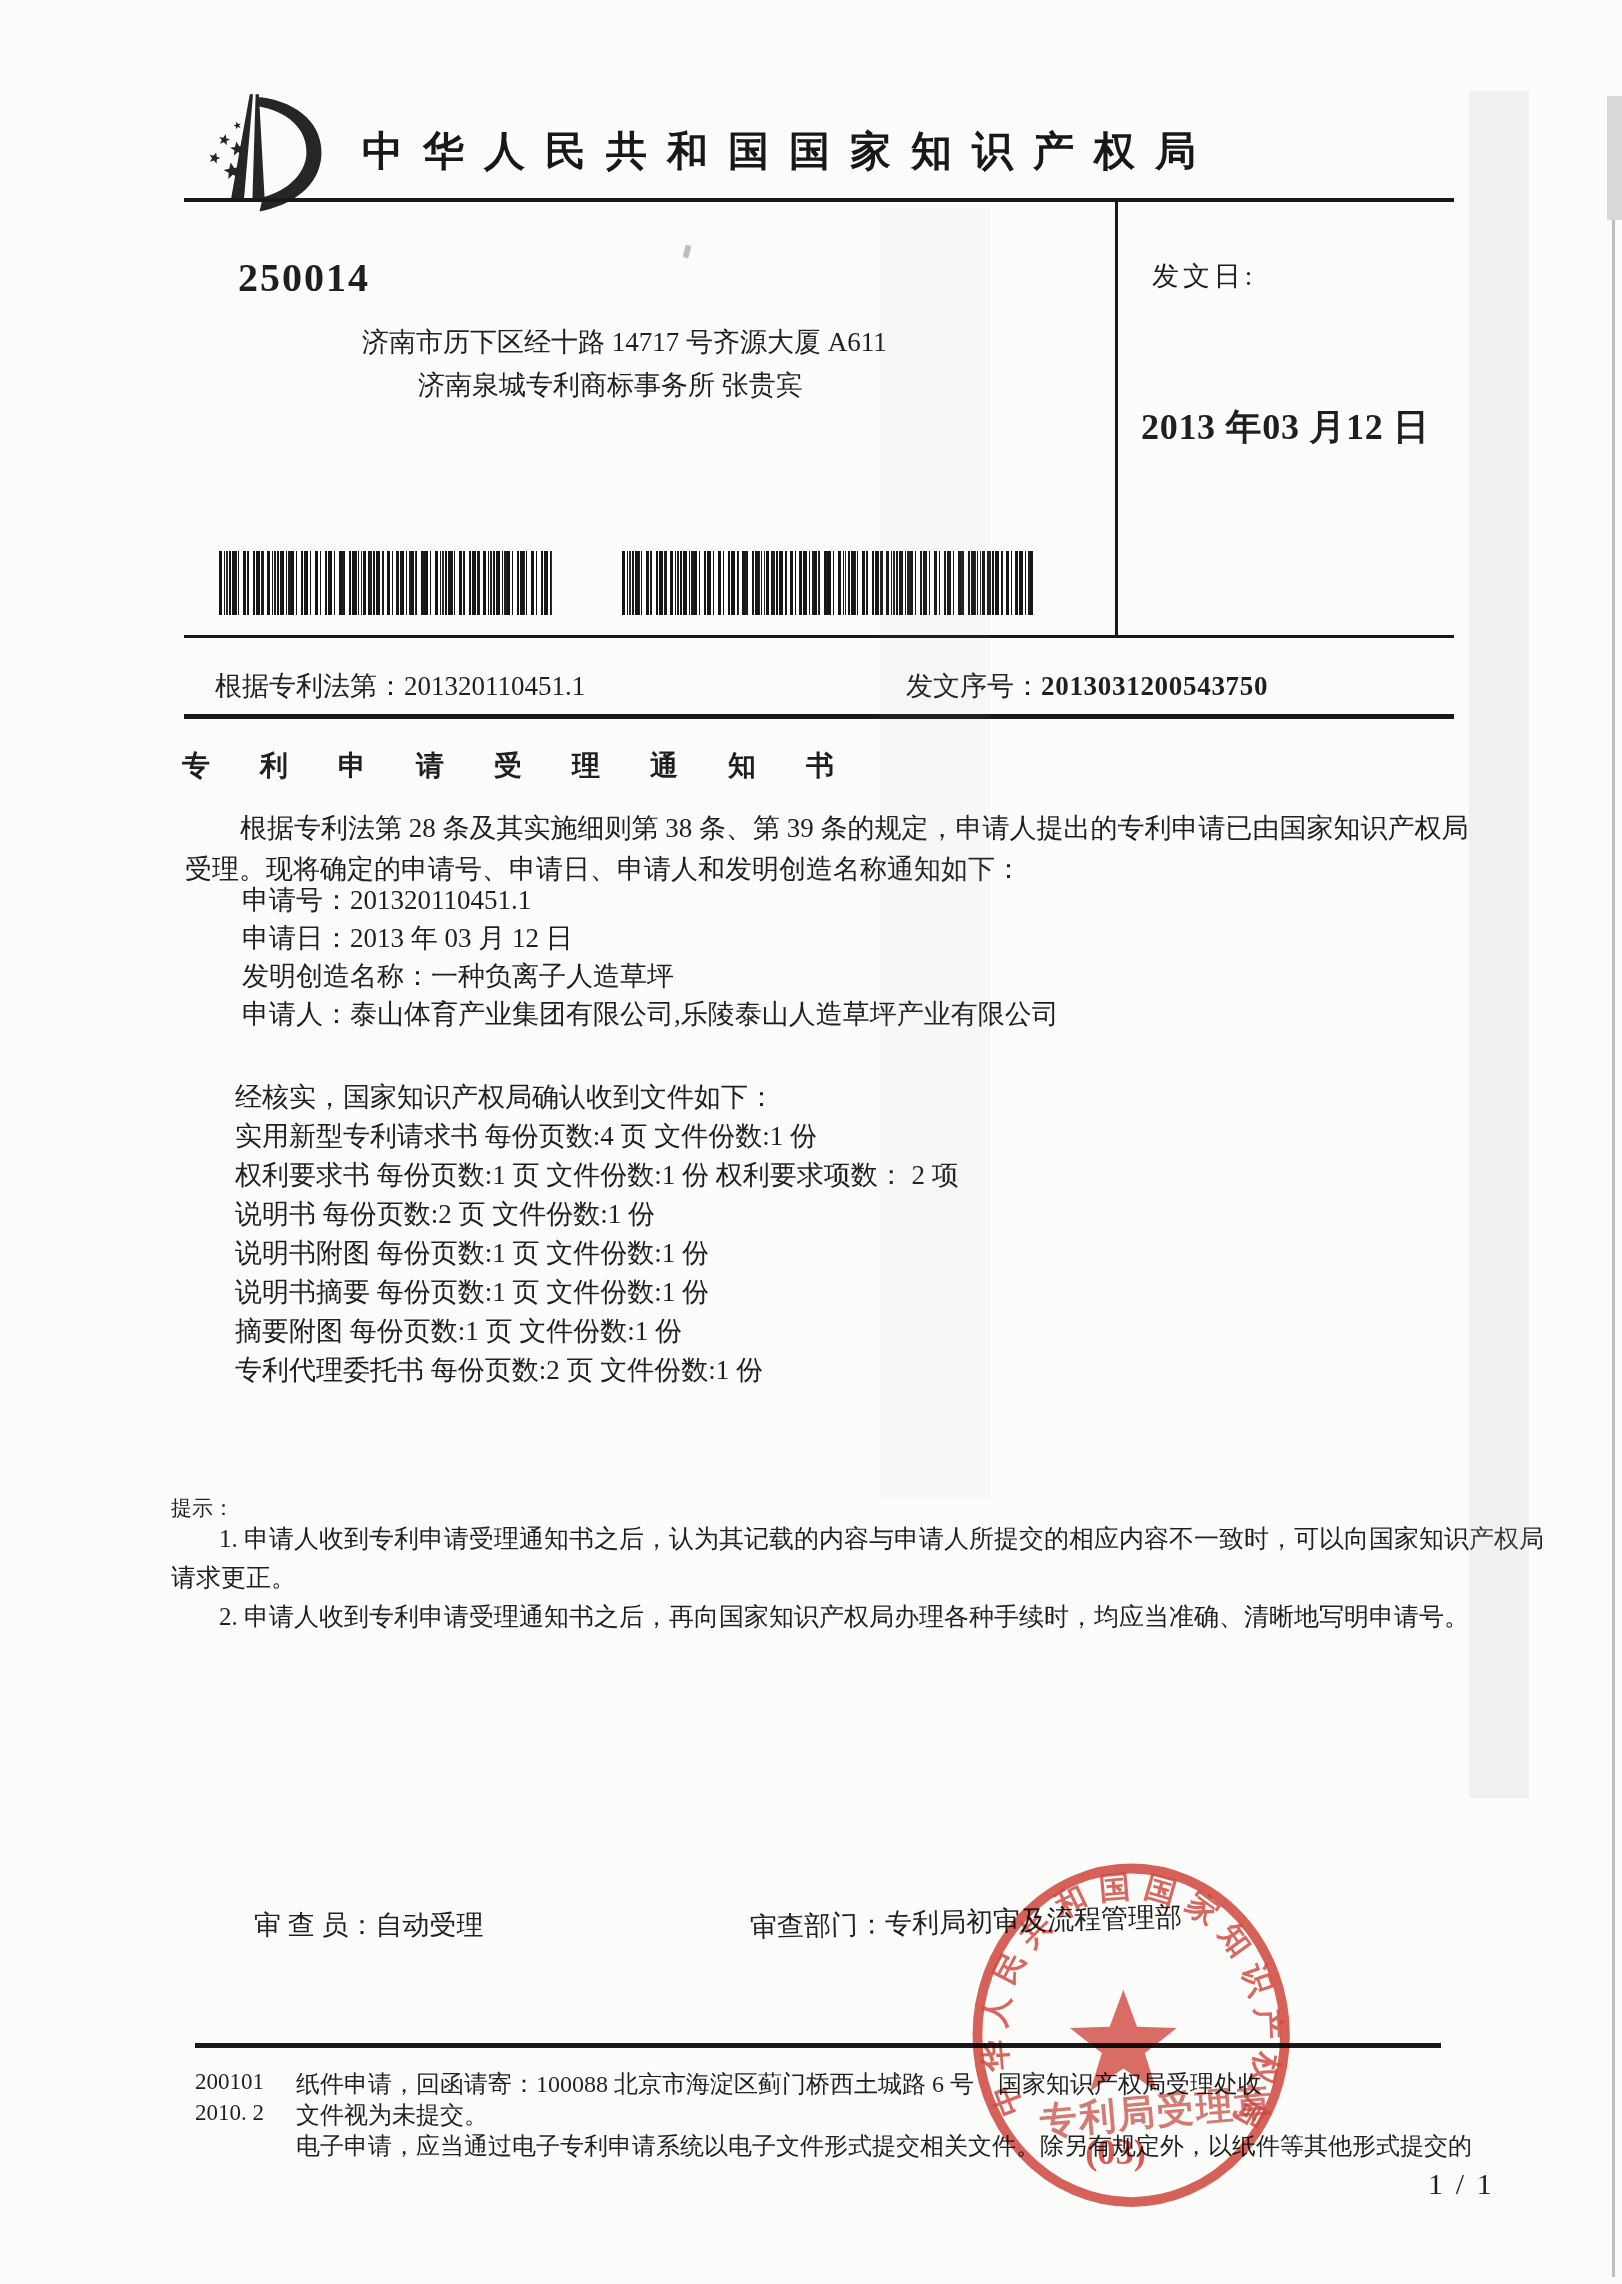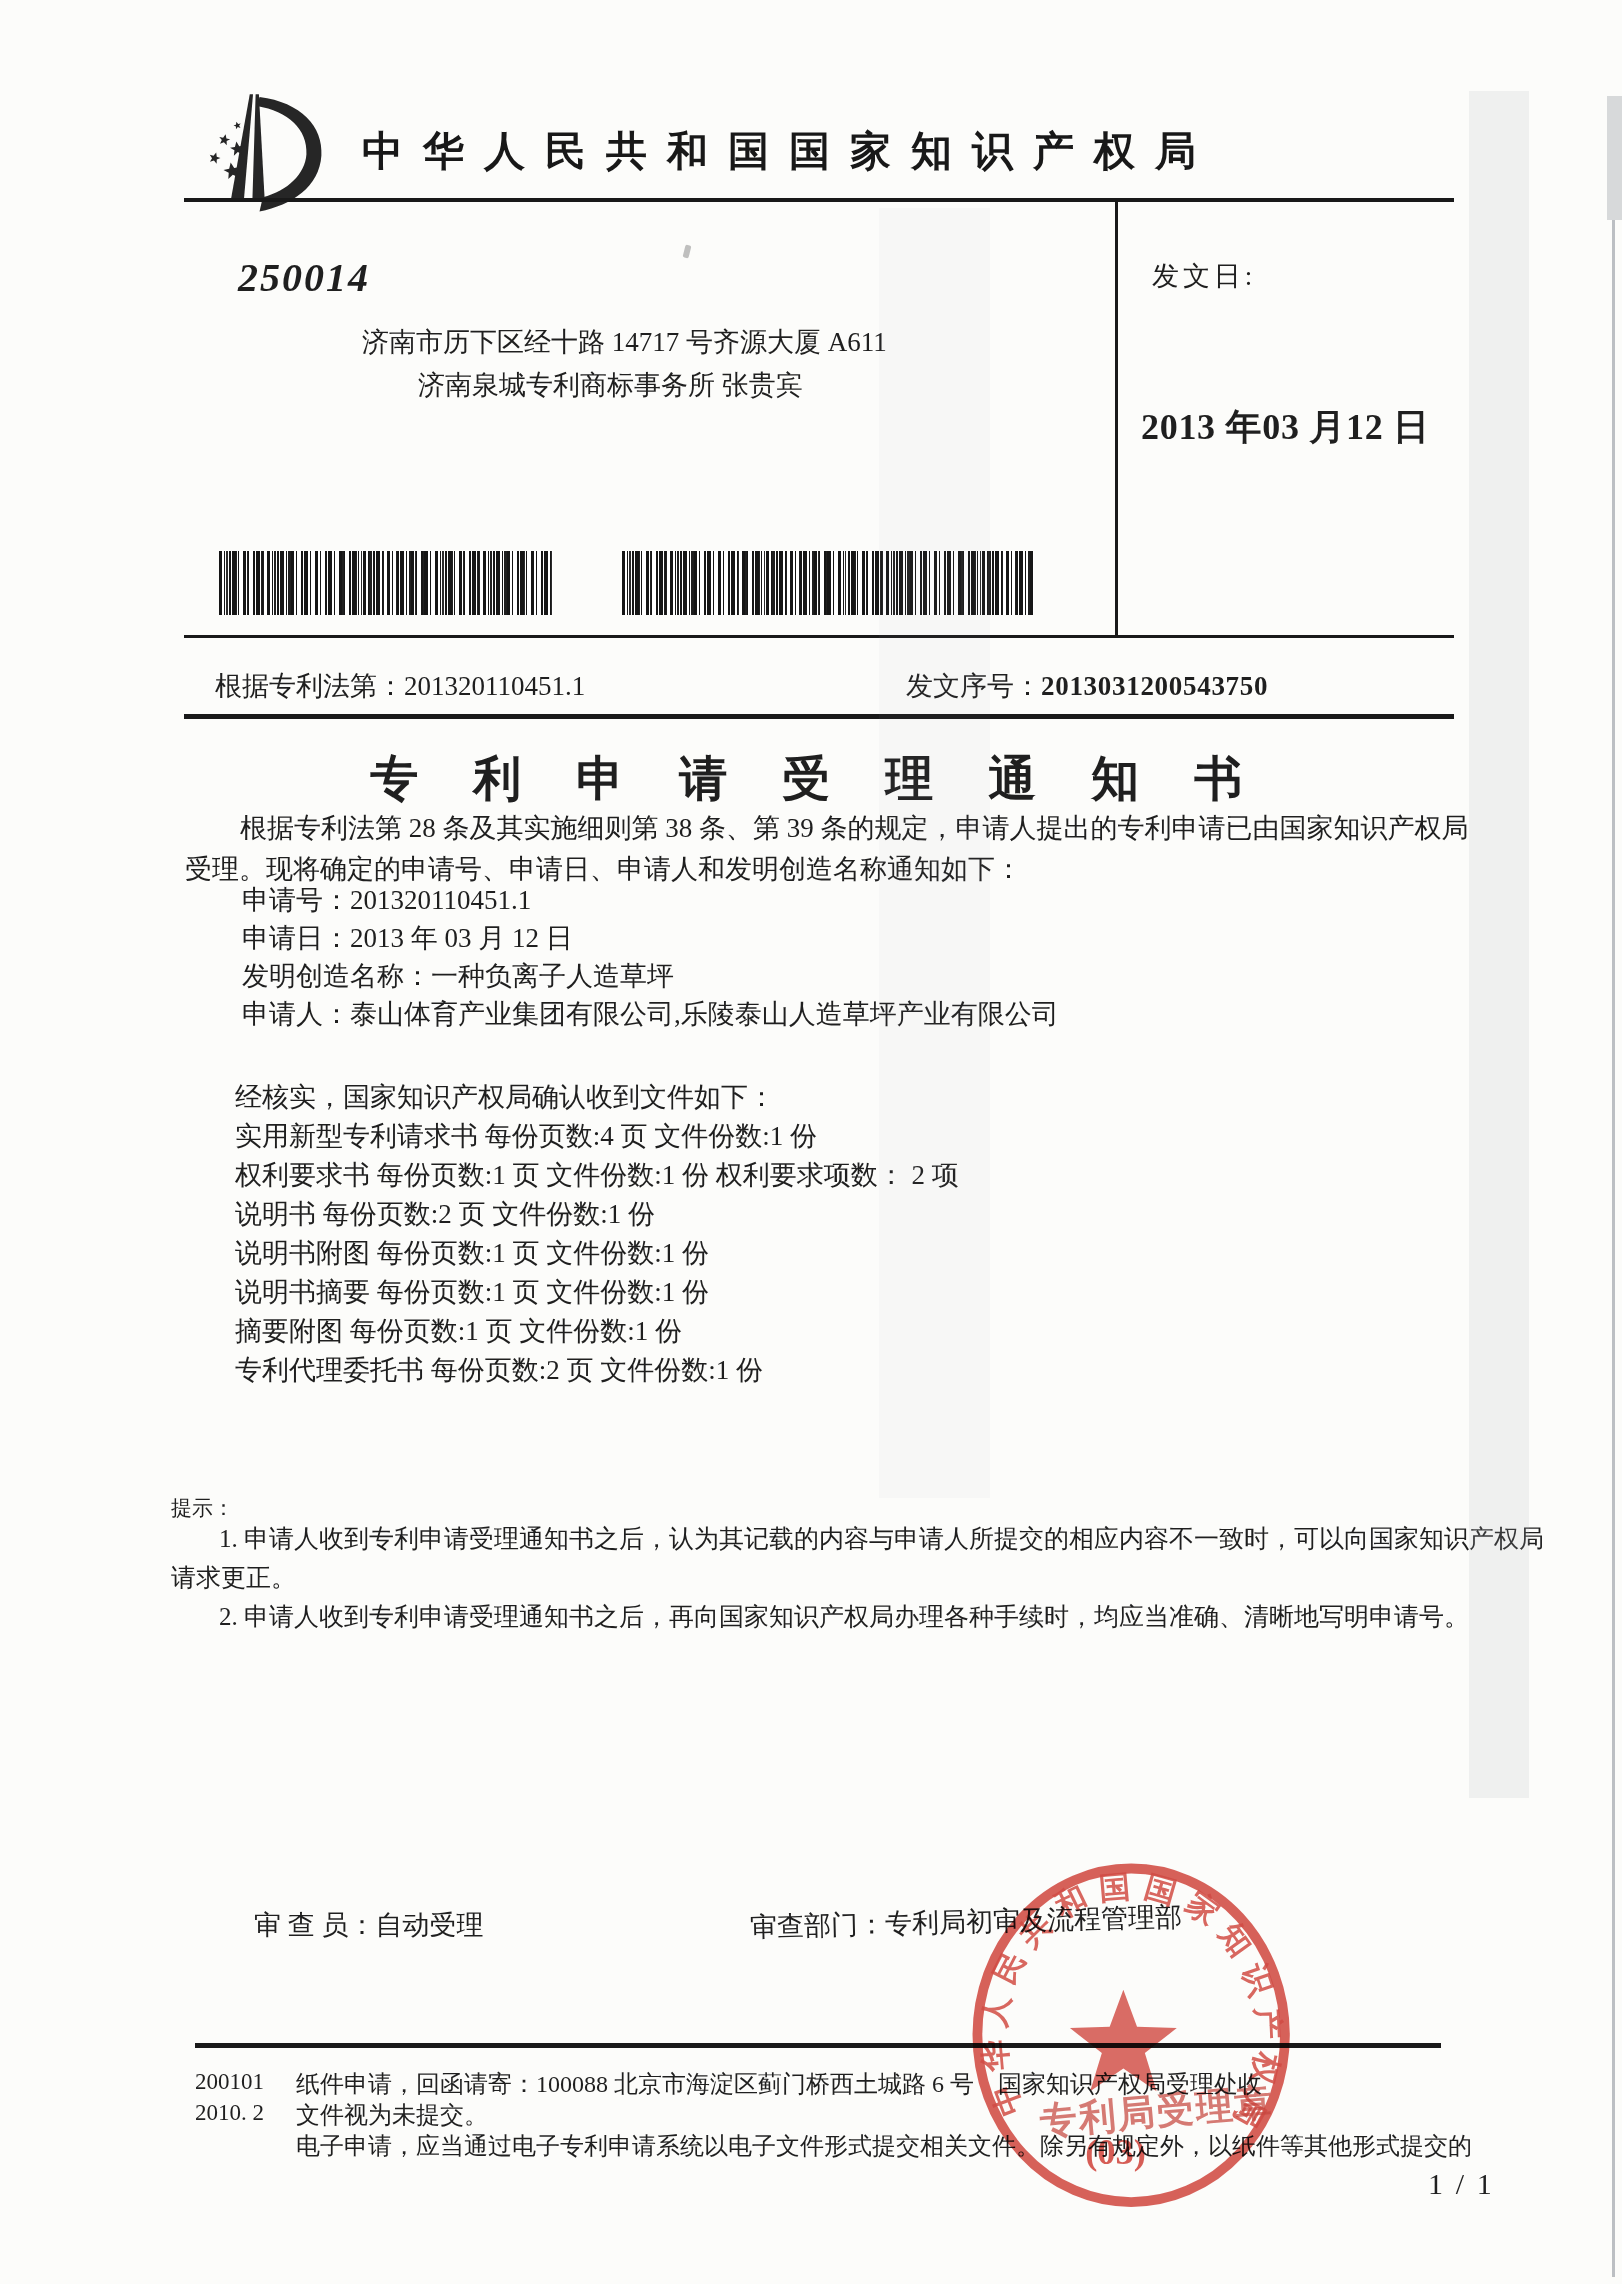--- a/index.html
+++ b/index.html
@@ -9,42 +9,42 @@
     overflow:hidden;
   }
   .abs{position:absolute; white-space:nowrap;}
   
   .agency-title{left:362px; top:124px; font-size:41px; font-weight:bold; letter-spacing:20px; color:#181818;}
   .logo-box{left:184px; top:89px; width:140px; height:150px;}
   .rule{background:#191919;}
   .rule-header{left:184px; top:198px; width:1270px; height:3.9px;}
   .v-divider{left:1115px; top:202px; width:3.3px; height:435px; background:#191919;}
   
-  .postal{left:238px; top:254px; font-size:40px; font-weight:bold; letter-spacing:2px;font-style:italic;}
+  .postal{left:238px; top:254px; font-size:40px; font-weight:bold; letter-spacing:2px;}
   .addr1{left:362px; top:324px; font-size:27px;}
   .addr2{left:418px; top:367px; font-size:27px;}
   
   .dispatch-label{left:1152px; top:258px; font-size:27px; letter-spacing:3.9px;}
   .dispatch-date{left:1141px; top:403px; font-size:36px; font-weight:bold; letter-spacing:0.7px;}
   
   .barcode{top:551px; height:64px; background-color:#fff;
     background-image:
       repeating-linear-gradient(90deg,#161616 0 2.6px,transparent 2.6px 4.6px,#161616 4.6px 5.9px,transparent 5.9px 9.8px,#161616 9.8px 11.7px,transparent 11.7px 13px,#161616 13px 17px,transparent 17px 19px,#161616 19px 20px,transparent 20px 24px),
       repeating-linear-gradient(90deg,transparent 0 1.3px,rgba(20,20,20,.95) 1.3px 2.6px,transparent 2.6px 7.2px,rgba(20,20,20,.9) 7.2px 8.5px,transparent 8.5px 15px,rgba(20,20,20,.95) 15px 17.6px,transparent 17.6px 27px);
   }
   .barcode-1{left:219px; width:334px;}
   .barcode-2{left:622px; width:412px;}
   .rule-2{left:184px; top:635px; width:1270px; height:3.3px;}
   
   .ref-app{left:215px; top:668px; font-size:27px;}
   .ref-serial{left:906px; top:668px; font-size:27px;}
   .ref-serial b{letter-spacing:0.7px;}
   .rule-3{left:184px; top:714px; width:1270px; height:4.6px;}
   
-  .notice-title{left:182px; top:747px; width:1270px; text-align:center; font-size:48px; font-weight:bold; letter-spacing:21.5px;}
+  .notice-title{left:182px; top:747px; width:1270px; text-align:left; font-size:28px; font-weight:bold; letter-spacing:21.5px;}
   .para-line1{left:240px; top:810px; font-size:27px;}
   .para-line2{left:185px; top:851px; font-size:27px;}
   .details{left:242px; top:881px; font-size:27px; line-height:38px;}
   .received{left:190px; top:1078px; font-size:27px; line-height:39px;margin-left:45px;}
   
   .hint-label{left:171px; top:1494px; font-size:21px;}
   .hint1-l1{left:219px; top:1522px; font-size:25px;}
   .hint1-l2{left:171px; top:1561px; font-size:25px;}
   .hint2{left:219px; top:1600px; font-size:25px;}
   

